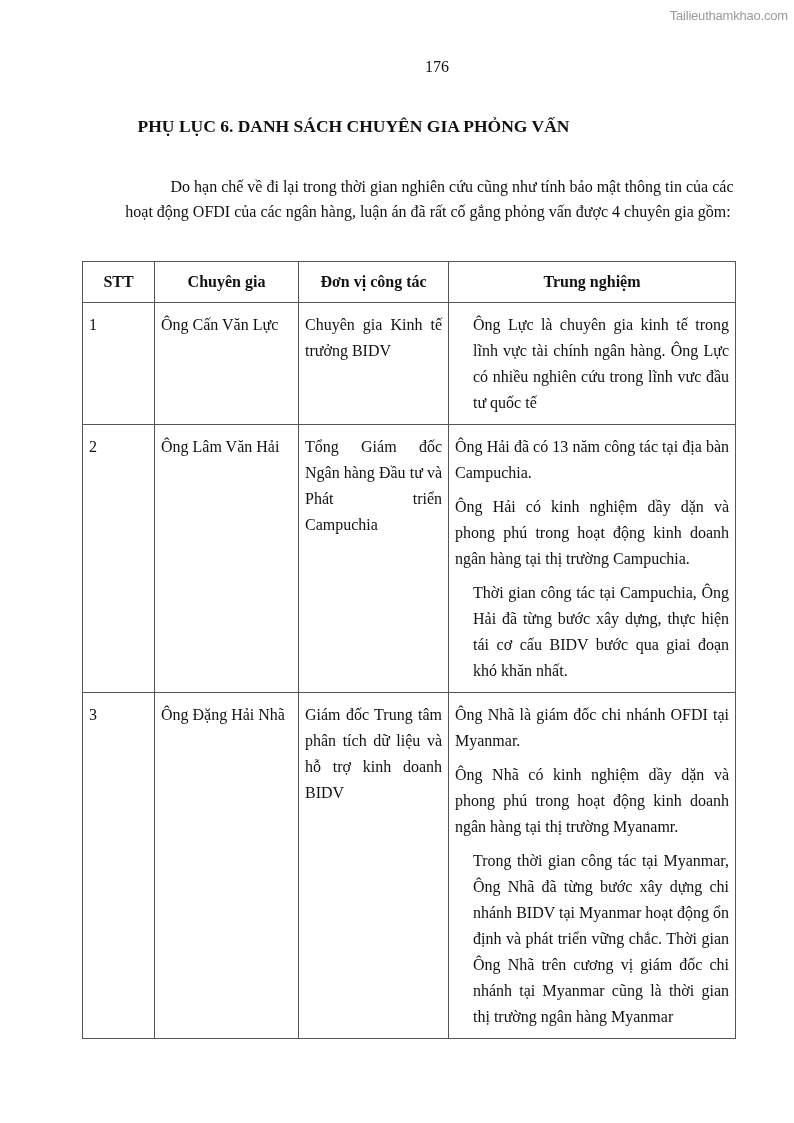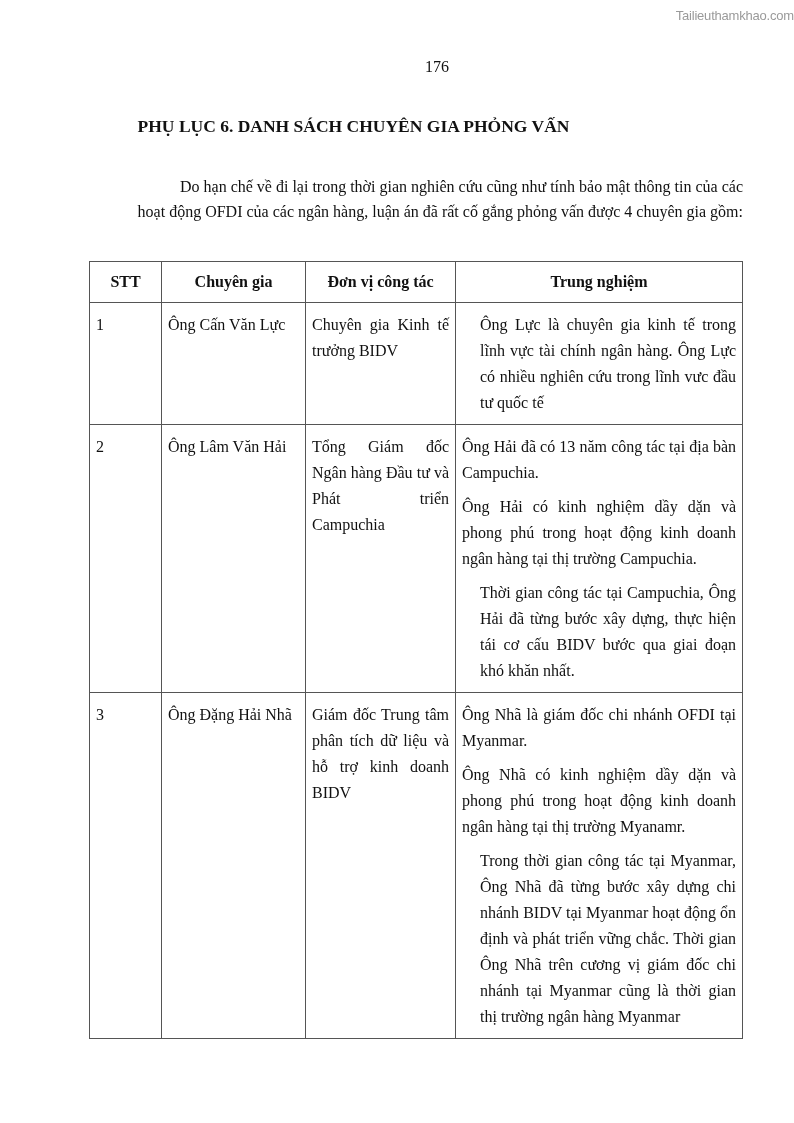--- a/index.html
+++ b/index.html
@@ -1,26 +1,26 @@
 <!DOCTYPE html>
 <html><head>
 <meta charset="utf-8">
 <style>
   html, body { margin: 0; padding: 0; background: #ffffff; }
   body { width: 794px; height: 1123px; position: relative; overflow: hidden;
          font-family: "Liberation Serif", "DejaVu Serif", serif; color: #111; }
-  .watermark { position: absolute; top: 8px; right: 0; font-family: "Liberation Sans", sans-serif;
+  .watermark { position: absolute; top: 8px; right: 6px; font-family: "Liberation Sans", sans-serif;
                font-size: 13px; color: #9a9a9a; letter-spacing: -0.2px; }
   .page-number { position: absolute; top: 58px; left: 4px; width: 794px; text-align: center; font-size: 16px; margin-left: 36px; }
   .title { position: absolute; top: 116px; left: 0; width: 707px; text-align: center;
            font-size: 17.5px; font-weight: bold; }
   .intro { position: absolute; top: 174px; left: 113px; width: 630px; font-size: 16px; line-height: 25px;
-           text-align: right; }
+           text-align: center; }
   .intro .indent { display: inline-block; width: 48px; }
-  table.experts { position: absolute; top: 261px; left: 89px; border-collapse: collapse;
+  table.experts { position: absolute; top: 261px; left: 82px; border-collapse: collapse;
                   font-size: 16px; table-layout: fixed; }
   table.experts td, table.experts th { border: 1.5px solid #555; vertical-align: top; padding: 0 6px; }
   table.experts th { height: 40px; vertical-align: middle; font-weight: bold; text-align: center; }
   table.experts td { line-height: 26px; padding-top: 9px; padding-bottom: 8px; }
   col.c1 { width: 72px; } col.c2 { width: 144px; } col.c3 { width: 150px; } col.c4 { width: 287px; }
   .just { text-align: justify; text-align-last: left; }
   .kn p { margin: 0 0 8px 0; text-align: justify; }
   .kn p:last-child { margin-bottom: 0; margin-left: 18px; }
   .row1 td { height: 104px; }
   .row2 td { height: 247px; }

